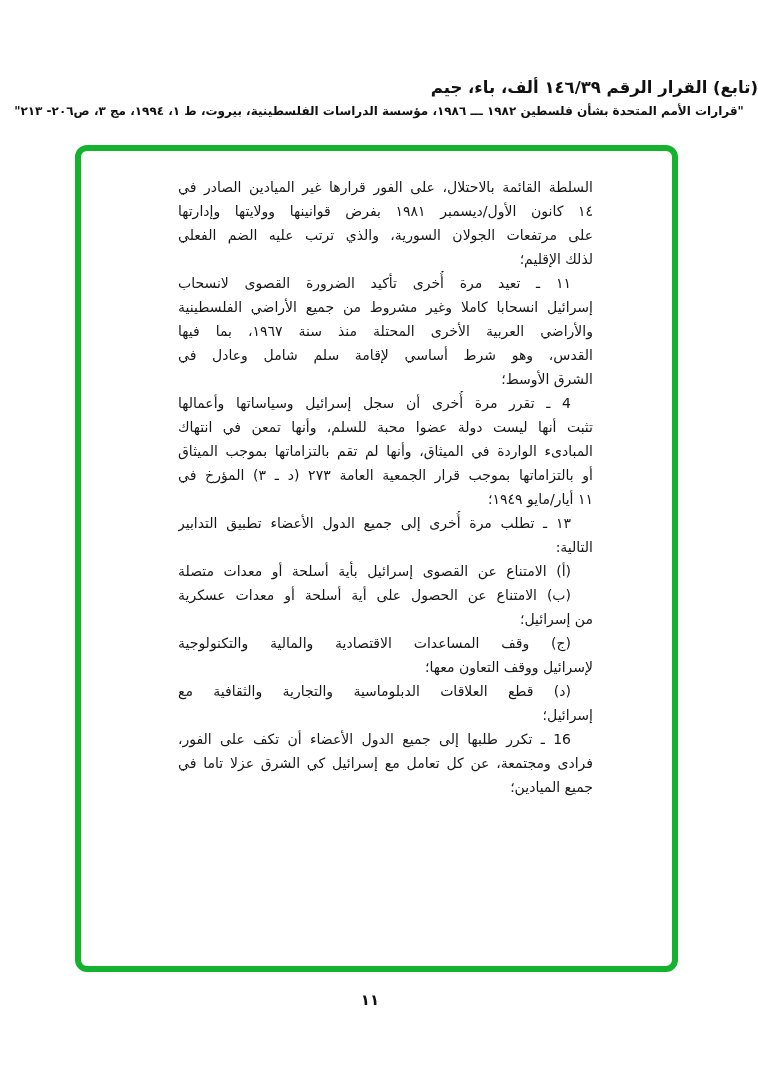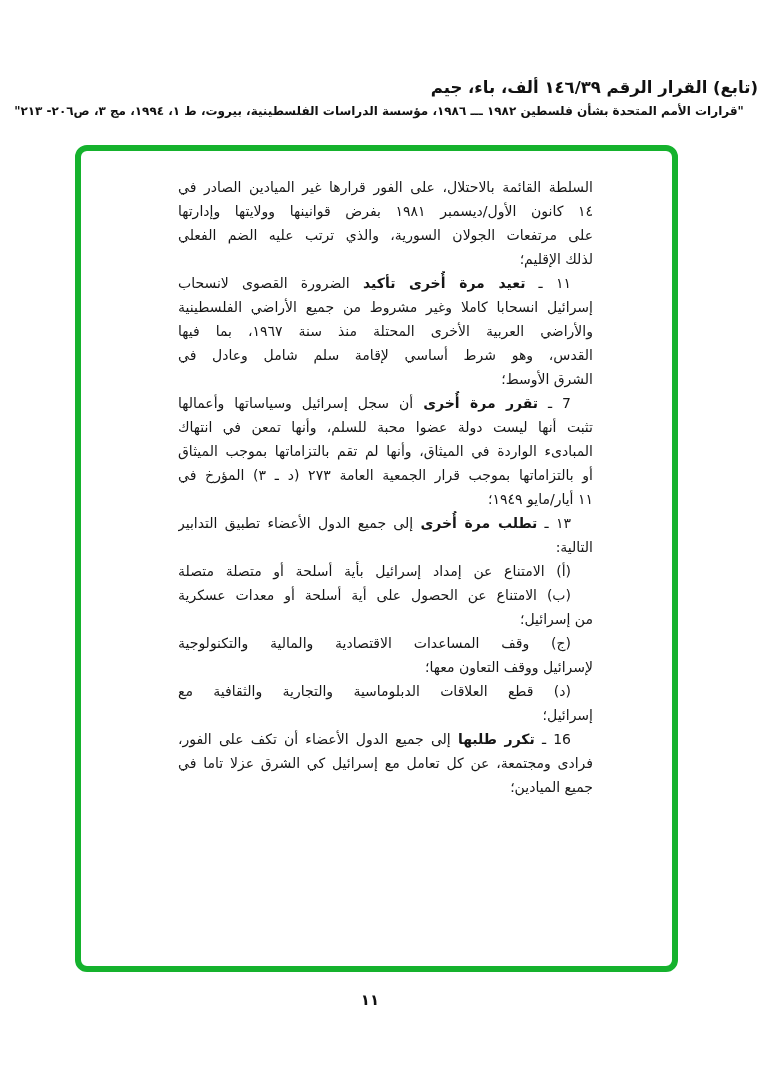--- a/index.html
+++ b/index.html
@@ -62,21 +62,21 @@
     font-size: 14px;
     color: #161616;
   }
   .line.last {
     text-align-last: right;
   }
   .line.indent {
     padding-right: 22px;
   }
   .bold {
-    font-weight: bold;
+    font-weight: normal;
     margin-top: 28px;
   }
   .footer-page {
     position: absolute;
     top: 991px;
     left: 0;
     width: 740px;
     text-align: center;
     direction: rtl;
     font-weight: bold;
@@ -95,28 +95,28 @@
   <div class="doc-body">
       <div class="line"><span>السلطة القائمة بالاحتلال، على الفور قرارها غير الميادين الصادر في</span></div>
       <div class="line"><span>١٤ كانون الأول/ديسمبر ١٩٨١ بفرض قوانينها وولايتها وإدارتها</span></div>
       <div class="line"><span>على مرتفعات الجولان السورية، والذي ترتب عليه الضم الفعلي</span></div>
       <div class="line last"><span>لذلك الإقليم؛</span></div>
       <div class="line indent"><span>١١ ـ </span><span class="bold">تعيد مرة أُخرى تأكيد</span><span> الضرورة القصوى لانسحاب</span></div>
       <div class="line"><span>إسرائيل انسحابا كاملا وغير مشروط من جميع الأراضي الفلسطينية</span></div>
       <div class="line"><span>والأراضي العربية الأخرى المحتلة منذ سنة ١٩٦٧، بما فيها</span></div>
       <div class="line"><span>القدس، وهو شرط أساسي لإقامة سلم شامل وعادل في</span></div>
       <div class="line last"><span>الشرق الأوسط؛</span></div>
-      <div class="line indent"><span>7 ـ </span><span class="bold">تقرر مرة أُخرى</span><span> أن سجل إسرائيل وسياساتها وأعمالها</span></div>
+      <div class="line indent"><span>4 ـ </span><span class="bold">تقرر مرة أُخرى</span><span> أن سجل إسرائيل وسياساتها وأعمالها</span></div>
       <div class="line"><span>تثبت أنها ليست دولة عضوا محبة للسلم، وأنها تمعن في انتهاك</span></div>
       <div class="line"><span>المبادىء الواردة في الميثاق، وأنها لم تقم بالتزاماتها بموجب الميثاق</span></div>
       <div class="line"><span>أو بالتزاماتها بموجب قرار الجمعية العامة ٢٧٣ (د ـ ٣) المؤرخ في</span></div>
       <div class="line last"><span>١١ أيار/مايو ١٩٤٩؛</span></div>
       <div class="line indent"><span>١٣ ـ </span><span class="bold">تطلب مرة أُخرى</span><span> إلى جميع الدول الأعضاء تطبيق التدابير</span></div>
       <div class="line last"><span>التالية:</span></div>
-      <div class="line indent"><span>(أ) الامتناع عن إمداد إسرائيل بأية أسلحة أو متصلة متصلة</span></div>
+      <div class="line indent"><span>(أ) الامتناع عن القصوى إسرائيل بأية أسلحة أو معدات متصلة</span></div>
       <div class="line indent"><span>(ب) الامتناع عن الحصول على أية أسلحة أو معدات عسكرية</span></div>
       <div class="line last"><span>من إسرائيل؛</span></div>
       <div class="line indent"><span>(ج) وقف المساعدات الاقتصادية والمالية والتكنولوجية</span></div>
       <div class="line last"><span>لإسرائيل ووقف التعاون معها؛</span></div>
       <div class="line indent"><span>(د) قطع العلاقات الدبلوماسية والتجارية والثقافية مع</span></div>
       <div class="line last"><span>إسرائيل؛</span></div>
       <div class="line indent"><span>16 ـ </span><span class="bold">تكرر طلبها</span><span> إلى جميع الدول الأعضاء أن تكف على الفور،</span></div>
       <div class="line"><span>فرادى ومجتمعة، عن كل تعامل مع إسرائيل كي الشرق عزلا تاما في</span></div>
       <div class="line last"><span>جميع الميادين؛</span></div>
     </div>

